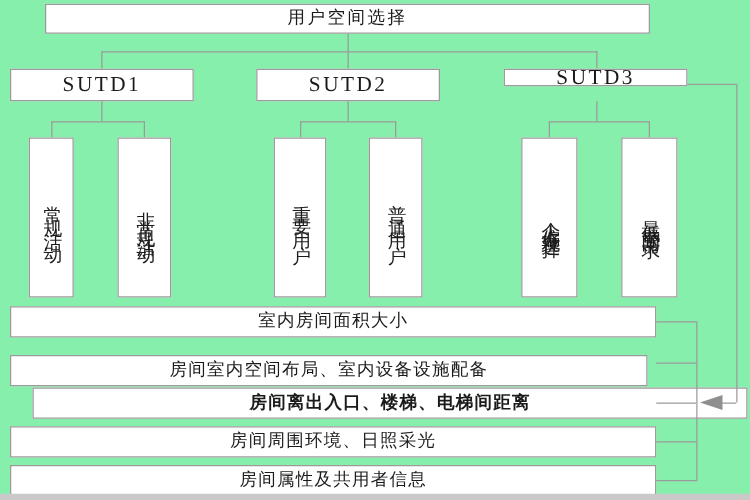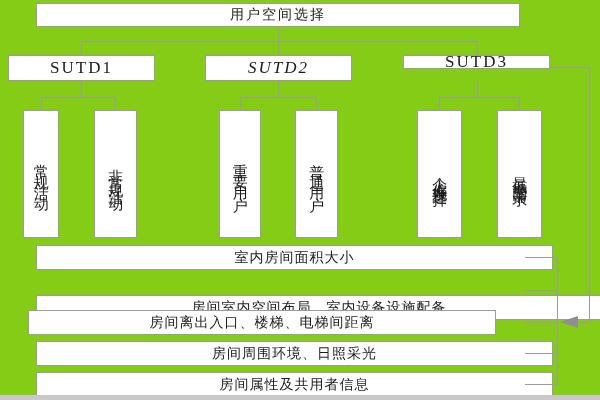--- a/index.html
+++ b/index.html
@@ -3,38 +3,38 @@
 <meta charset="utf-8">
 <style>
   :root{
     --line:#9b9b9b;
     --arrow:#8f8f8f;
     --text:#1b1b1b;
     --footer-strip:#c9c9c9;
   }
   html,body{margin:0;padding:0;background:#fff;}
   .stage{
-    position:relative;width:600px;height:400px;background:#84cc16;overflow:hidden;
+    position:relative;width:600px;height:400px;background:#86efac;overflow:hidden;
     font-family:"Liberation Serif","DejaVu Serif",serif;color:var(--text);
   }
   .box{
     position:absolute;box-sizing:border-box;border:1px solid var(--line);
     background:#fff;display:flex;align-items:center;justify-content:center;
     text-align:center;line-height:1.1;
   }
   .root{font-size:14px;letter-spacing:2px;}
   .sutd{font-size:17px;letter-spacing:2px;}
   .vbox{
     writing-mode:vertical-rl;text-orientation:upright;
     font-size:15px;
   }
   .chars-4{letter-spacing:11px;}
   .chars-5{letter-spacing:7px;}
   .chars-6{letter-spacing:3px;}
-  .rowbox{font-size:14px;letter-spacing:1px;margin-left:28px;}
+  .rowbox{font-size:14px;letter-spacing:1px;}
   .hline,.vline{position:absolute;background:var(--line);}
   .hline{height:1px;}
   .vline{width:1px;}
   .arrowhead{
     position:absolute;width:0;height:0;
     border-top:6px solid transparent;
     border-bottom:6px solid transparent;
     border-right:18px solid var(--arrow);
   }
   .footer{position:absolute;left:0;top:395px;width:600px;height:5px;background:var(--footer-strip);}
@@ -46,21 +46,21 @@
 
   <div class="box root" style="left:36px;top:3px;width:484px;height:24px;">用户空间选择</div>
 
   <div class="vline" style="left:278px;top:27px;height:14px;"></div>
   <div class="hline" style="left:81px;top:41px;width:397px;"></div>
   <div class="vline" style="left:81px;top:41px;height:14px;"></div>
   <div class="vline" style="left:278px;top:41px;height:14px;"></div>
   <div class="vline" style="left:477px;top:41px;height:14px;"></div>
 
   <div class="box sutd" style="left:8px;top:55px;width:147px;height:26px;">SUTD1</div>
-  <div class="box sutd" style="left:205px;top:55px;width:147px;height:26px;font-style:italic;">SUTD2</div>
+  <div class="box sutd" style="left:205px;top:55px;width:147px;height:26px;">SUTD2</div>
   <div class="box sutd" style="left:403px;top:55px;width:147px;height:14px;">SUTD3</div>
 
   <div class="vline" style="left:81px;top:81px;height:16px;"></div>
   <div class="hline" style="left:41px;top:97px;width:75px;"></div>
   <div class="vline" style="left:41px;top:97px;height:13px;"></div>
   <div class="vline" style="left:115px;top:97px;height:13px;"></div>
 
   <div class="vline" style="left:278px;top:81px;height:16px;"></div>
   <div class="hline" style="left:240px;top:97px;width:77px;"></div>
   <div class="vline" style="left:240px;top:97px;height:13px;"></div>
@@ -72,22 +72,22 @@
   <div class="vline" style="left:519px;top:97px;height:13px;"></div>
 
   <div class="box vbox chars-4" style="left:23px;top:110px;width:36px;height:128px;">常规活动</div>
   <div class="box vbox chars-5" style="left:94px;top:110px;width:43px;height:128px;">非常规活动</div>
   <div class="box vbox chars-4" style="left:219px;top:110px;width:42px;height:128px;">重要用户</div>
   <div class="box vbox chars-4" style="left:295px;top:110px;width:43px;height:128px;">普通用户</div>
   <div class="box vbox chars-6" style="left:417px;top:110px;width:45px;height:128px;">个人偏好选择</div>
   <div class="box vbox chars-6" style="left:497px;top:110px;width:45px;height:128px;">最低空间需求</div>
 
   <div class="box rowbox" style="left:8px;top:245px;width:517px;height:25px;">室内房间面积大小</div>
-  <div class="box rowbox" style="left:8px;top:295px;width:566px;height:25px;">房间室内空间布局、室内设备设施配备</div>
-  <div class="box rowbox" style="left:0;top:310px;width:468px;height:25px;">房间离出入口、楼梯、电梯间距离</div>
+  <div class="box rowbox" style="left:8px;top:284px;width:510px;height:25px;">房间室内空间布局、室内设备设施配备</div>
+  <div class="box rowbox" style="left:26px;top:310px;width:572px;height:25px;font-weight:bold;">房间离出入口、楼梯、电梯间距离</div>
   <div class="box rowbox" style="left:8px;top:372px;width:517px;height:25px;">房间属性及共用者信息</div>
   <div class="box rowbox" style="left:8px;top:341px;width:517px;height:25px;">房间周围环境、日照采光</div>
 
   <div class="hline" style="left:525px;top:257px;width:32px;"></div>
   <div class="hline" style="left:525px;top:290px;width:32px;"></div>
   <div class="hline" style="left:525px;top:322px;width:32px;"></div>
   <div class="hline" style="left:525px;top:353px;width:32px;"></div>
   <div class="hline" style="left:525px;top:384px;width:32px;"></div>
   <div class="vline" style="left:557px;top:257px;height:128px;"></div>
 

